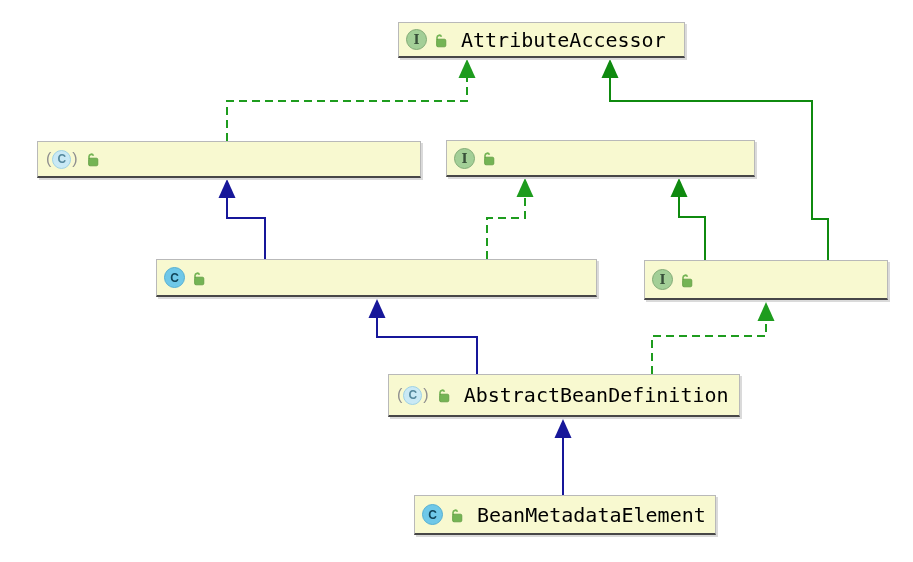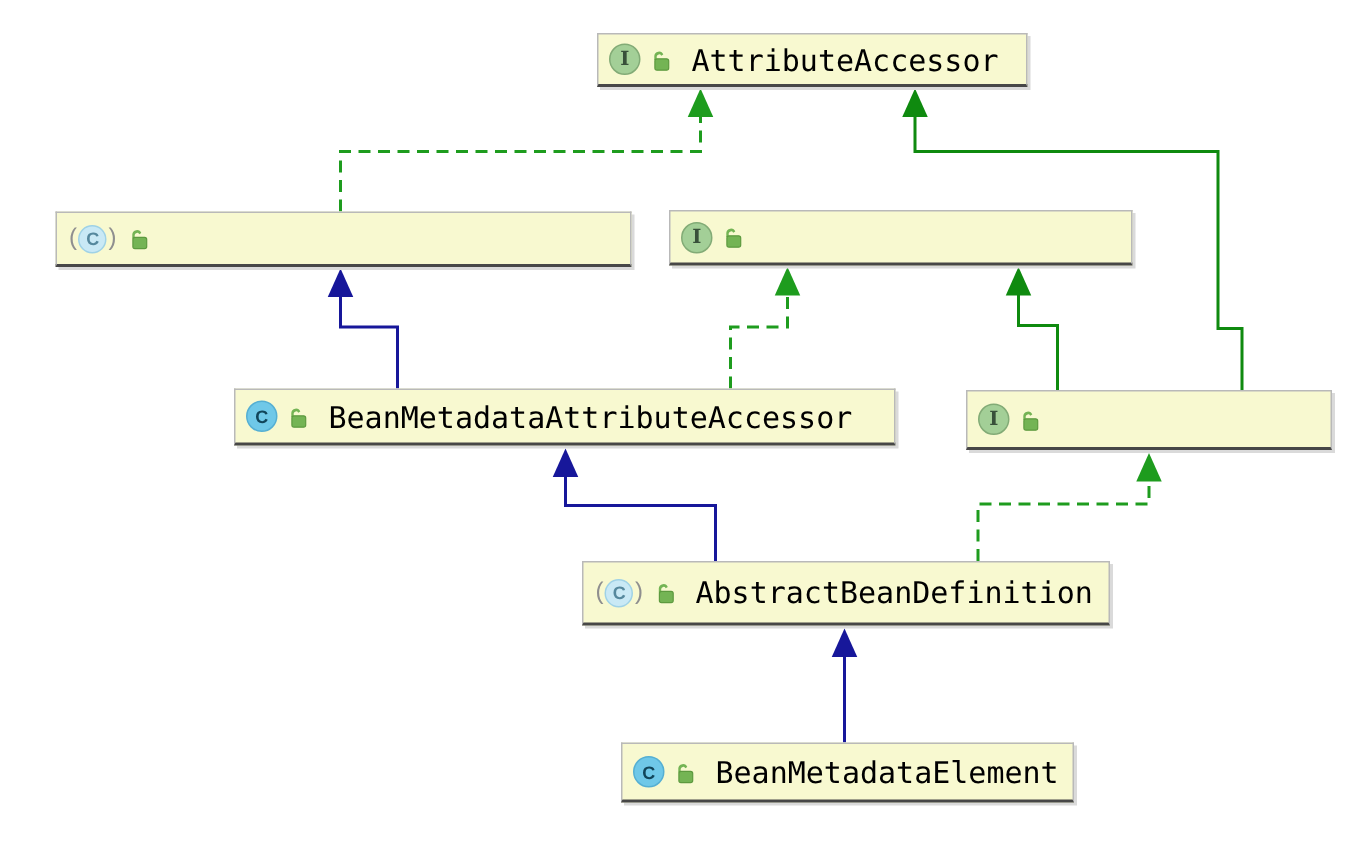--- a/index.html
+++ b/index.html
@@ -123,21 +123,20 @@
         <path d="M4.2,8 L4.2,5.4 A3.1,3.1 0 0 1 10.2,4.4 L8.8,5.1 A1.6,1.6 0 0 0 5.8,5.6 L5.8,8 Z" fill="#74b454"></path>
         <rect x="4.6" y="7.2" width="9.2" height="7.6" rx="1.4" fill="#74b454" stroke="#5d9a3f" stroke-width="0.8"></rect>
       </svg>
     </div>
     <div class="uml-node" style="left: 156px; top: 259px; width: 441px; height: 38px;">
       <span class="badge cls">C</span>
       <svg width="16" height="16" viewBox="0 0 16 16" class="lock">
         <path d="M4.2,8 L4.2,5.4 A3.1,3.1 0 0 1 10.2,4.4 L8.8,5.1 A1.6,1.6 0 0 0 5.8,5.6 L5.8,8 Z" fill="#74b454"></path>
         <rect x="4.6" y="7.2" width="9.2" height="7.6" rx="1.4" fill="#74b454" stroke="#5d9a3f" stroke-width="0.8"></rect>
       </svg>
-      <span class="label">BeanMetadataAttributeAccessor</span>
     </div>
     <div class="uml-node" style="left: 644px; top: 260px; width: 244px; height: 40px;">
       <span class="badge iface">I</span>
       <svg width="16" height="16" viewBox="0 0 16 16" class="lock">
         <path d="M4.2,8 L4.2,5.4 A3.1,3.1 0 0 1 10.2,4.4 L8.8,5.1 A1.6,1.6 0 0 0 5.8,5.6 L5.8,8 Z" fill="#74b454"></path>
         <rect x="4.6" y="7.2" width="9.2" height="7.6" rx="1.4" fill="#74b454" stroke="#5d9a3f" stroke-width="0.8"></rect>
       </svg>
     </div>
     <div class="uml-node" style="left: 388px; top: 374px; width: 352px; height: 43px;">
       <span class="abstract-wrap">

